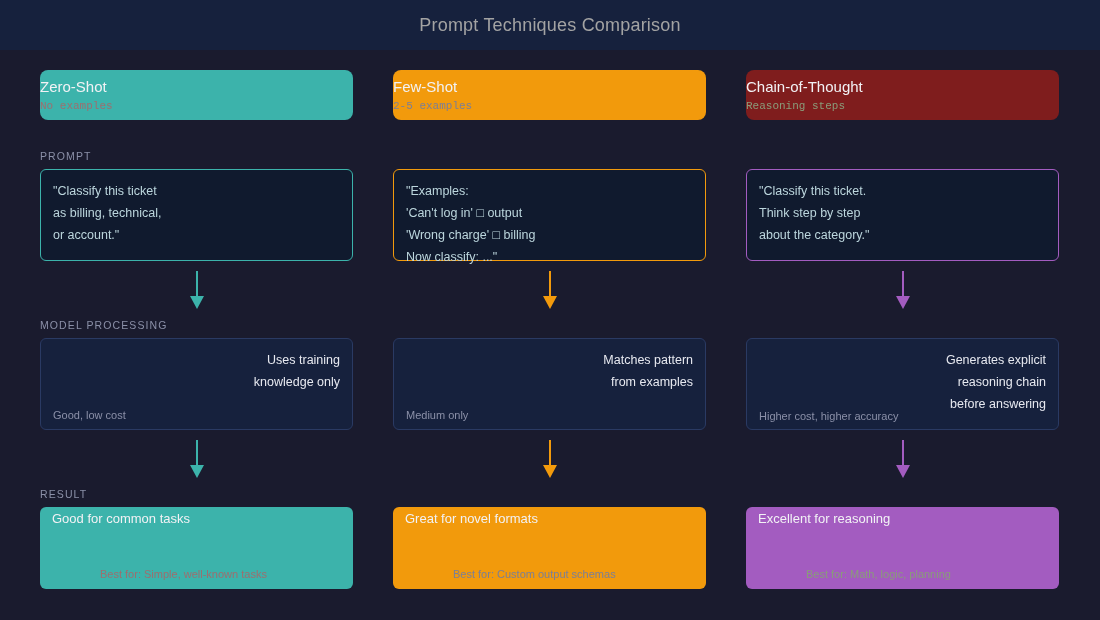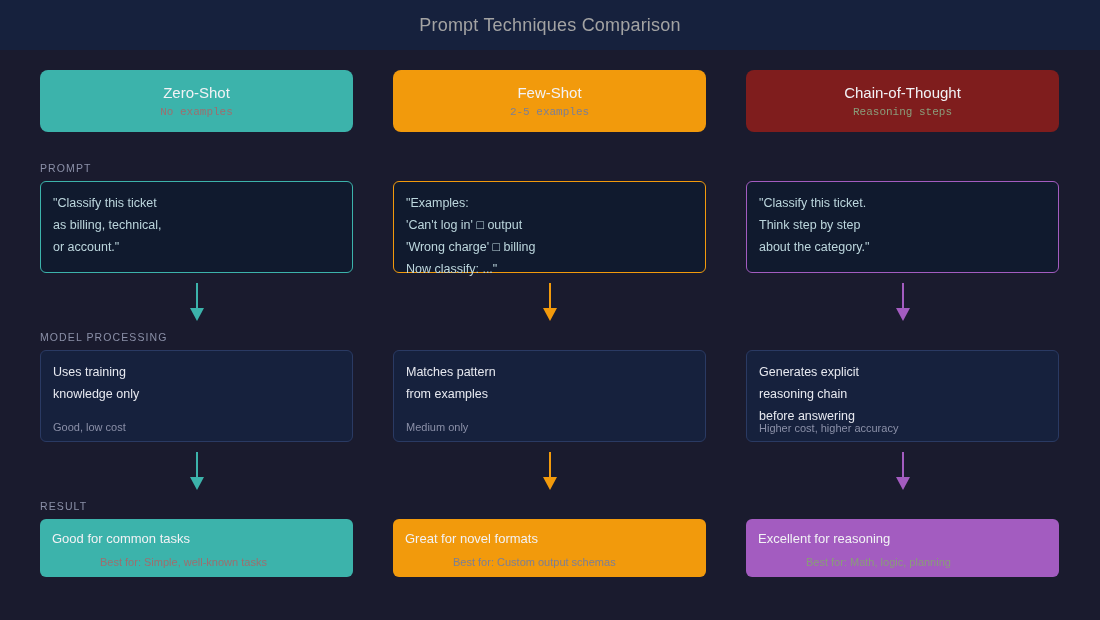--- a/index.html
+++ b/index.html
@@ -45,25 +45,24 @@
   }
 
   .row {
     display: grid;
     grid-template-columns: 313px 313px 313px;
     column-gap: 40px;
   }
 
   
   .tech-card {
-    height: 62px;
+    height: 50px;
     border-radius: 8px;
     display: flex;
     flex-direction: column;
-    align-items: center;
     justify-content: center;
     gap: 5px;
   }
   .tech-title {
     font-size: 15px;
     color: #f2f2f5;
   }
   .tech-sub {
     font-size: 11px;
     font-family: Liberation Mono, monospace;
@@ -132,41 +131,42 @@
   }
 
   
   .proc-box {
     height: 92px;
     border-radius: 6px;
     border: 1px solid #2a3a63;
     background: #16213d;
     padding: 10px 12px 0 12px;
     position: relative;
+    text-align: right;
   }
   .proc-line {
     color: #e7e9f0;
     font-size: 12.5px;
     line-height: 22px;
     white-space: pre;
   }
   .proc-note {
     position: absolute;
     left: 12px;
     bottom: 8px;
     color: #8b90a8;
     font-size: 11px;
   }
   .proc-note.tight { bottom: 7px; }
 
   
   .result-box {
-    height: 58px;
+    height: 82px;
     border-radius: 6px;
-    padding: 12px 12px 0 12px;
+    padding: 4px 12px 0 12px;
     position: relative;
   }
   .result-title {
     font-size: 13px;
     color: #f2f2f5;
   }
   .result-note {
     position: absolute;
     left: 12px;
     bottom: 9px;

